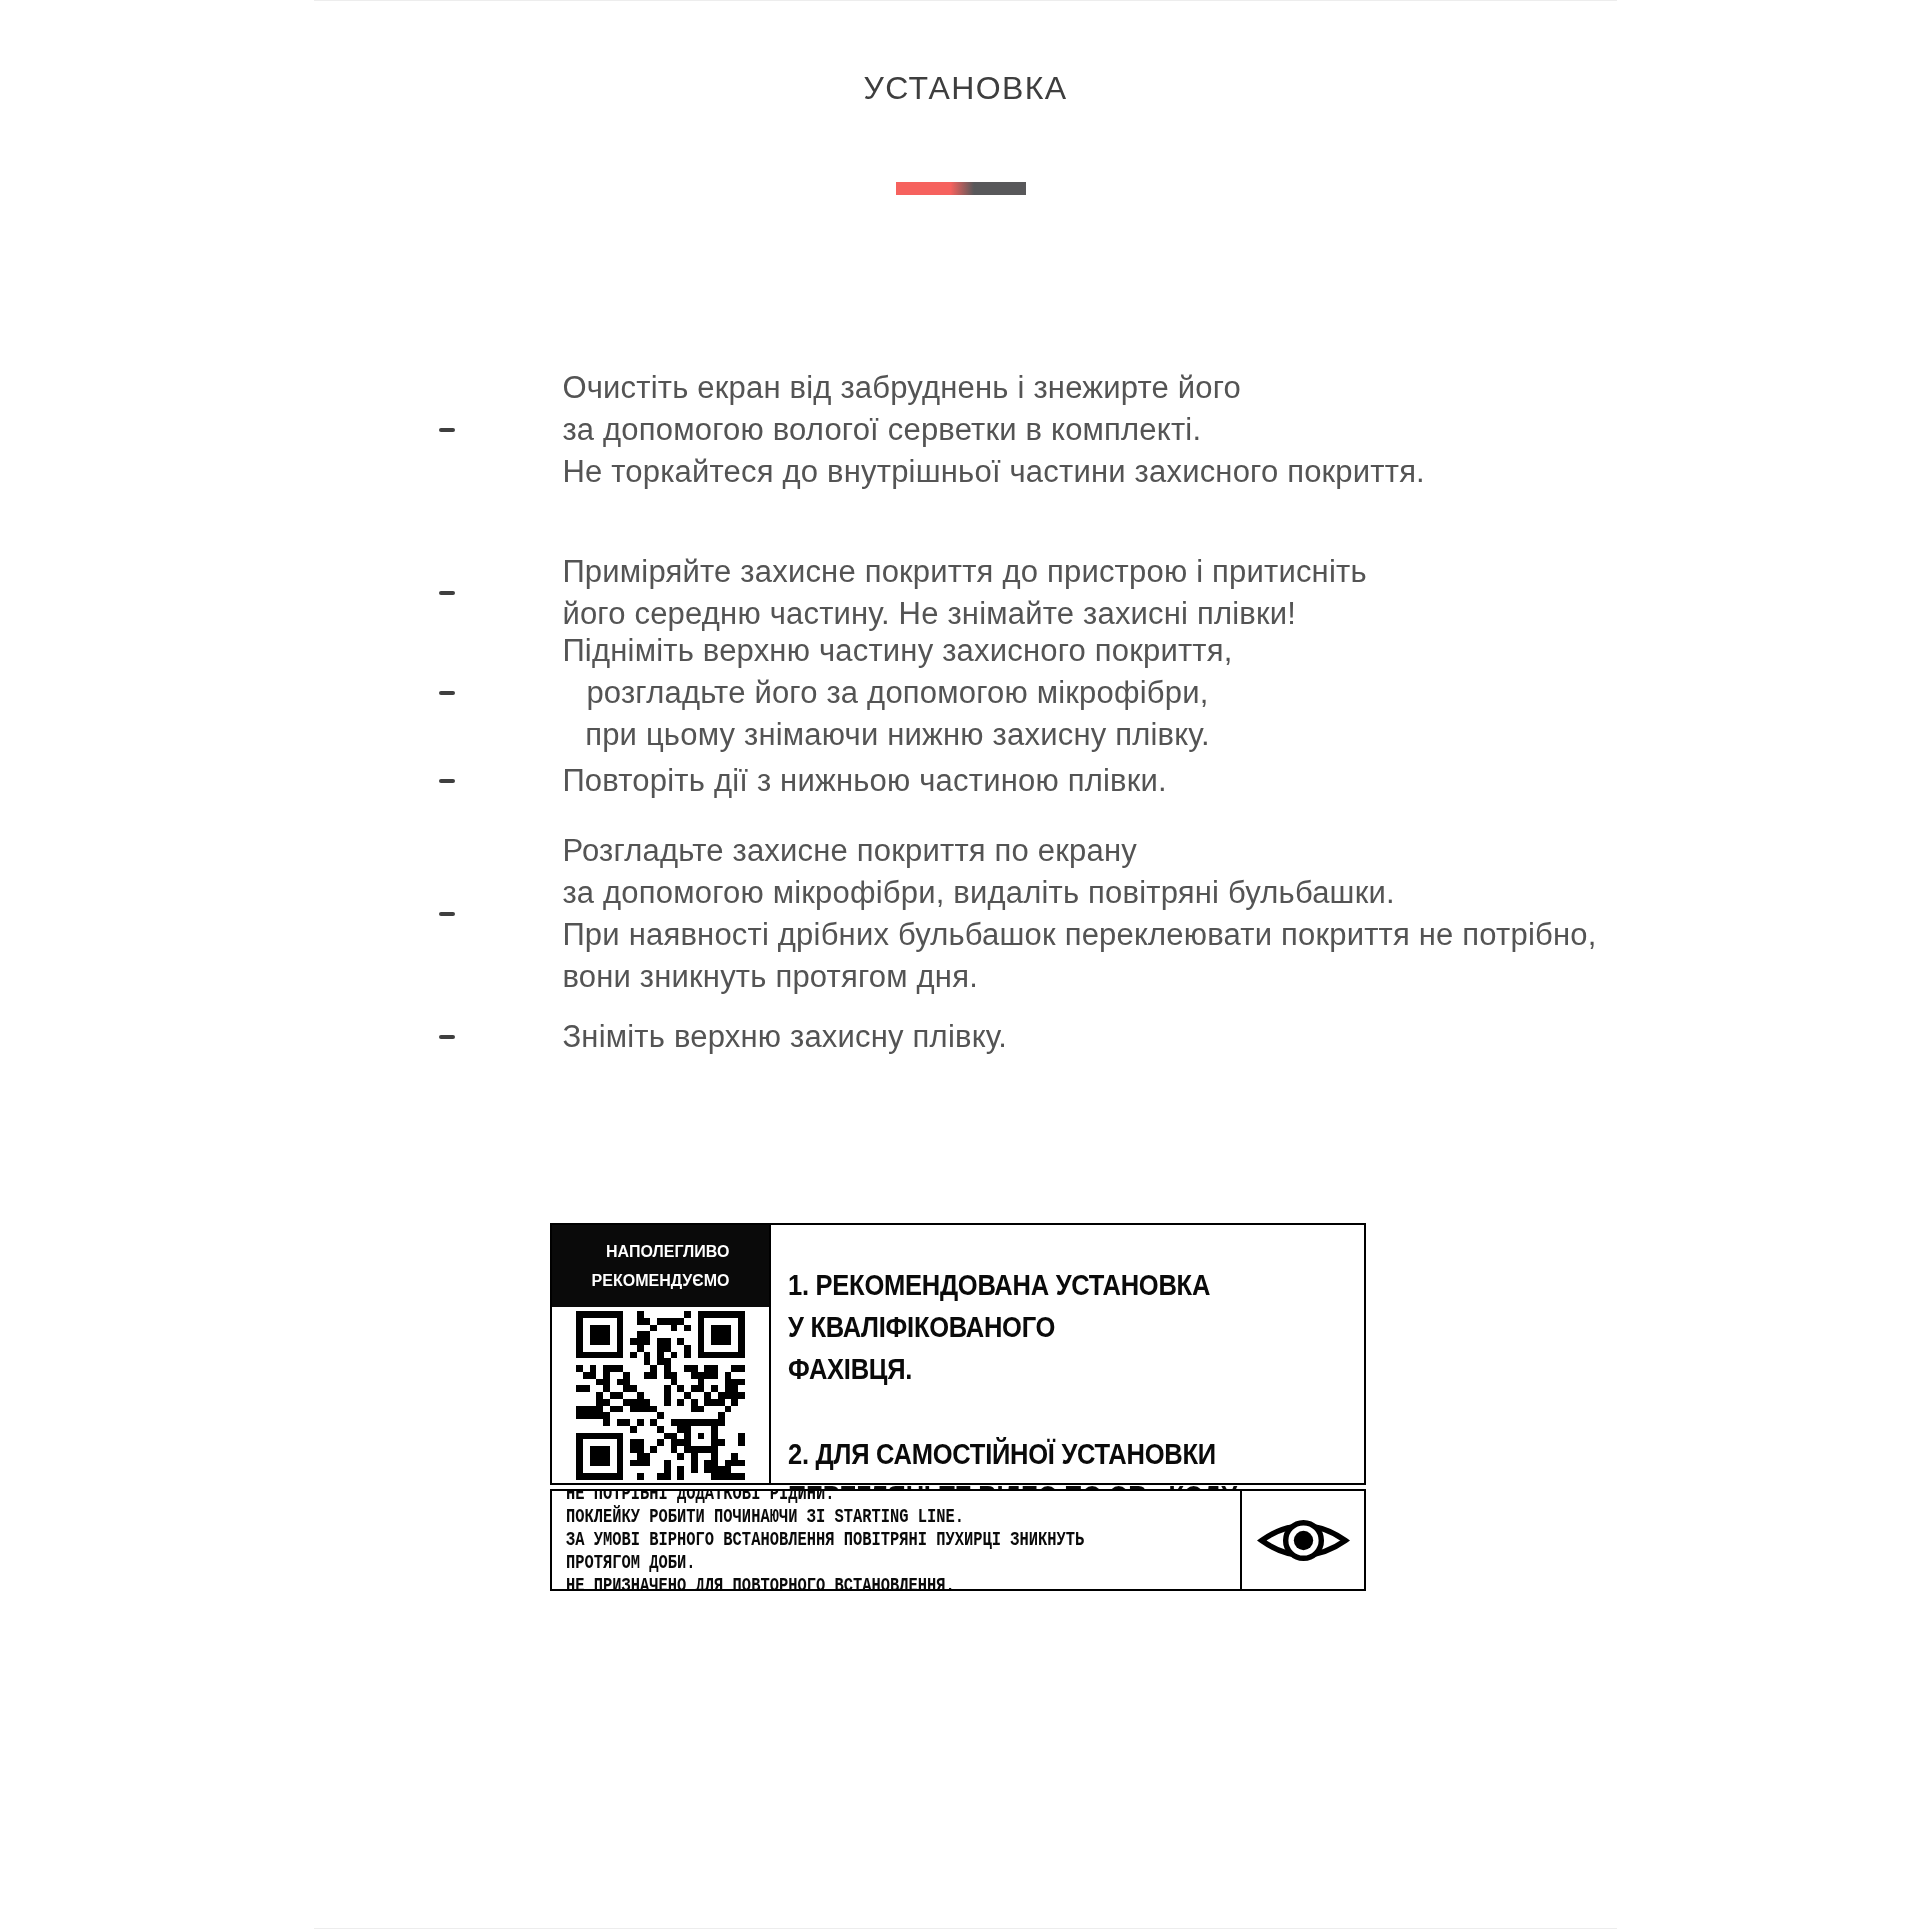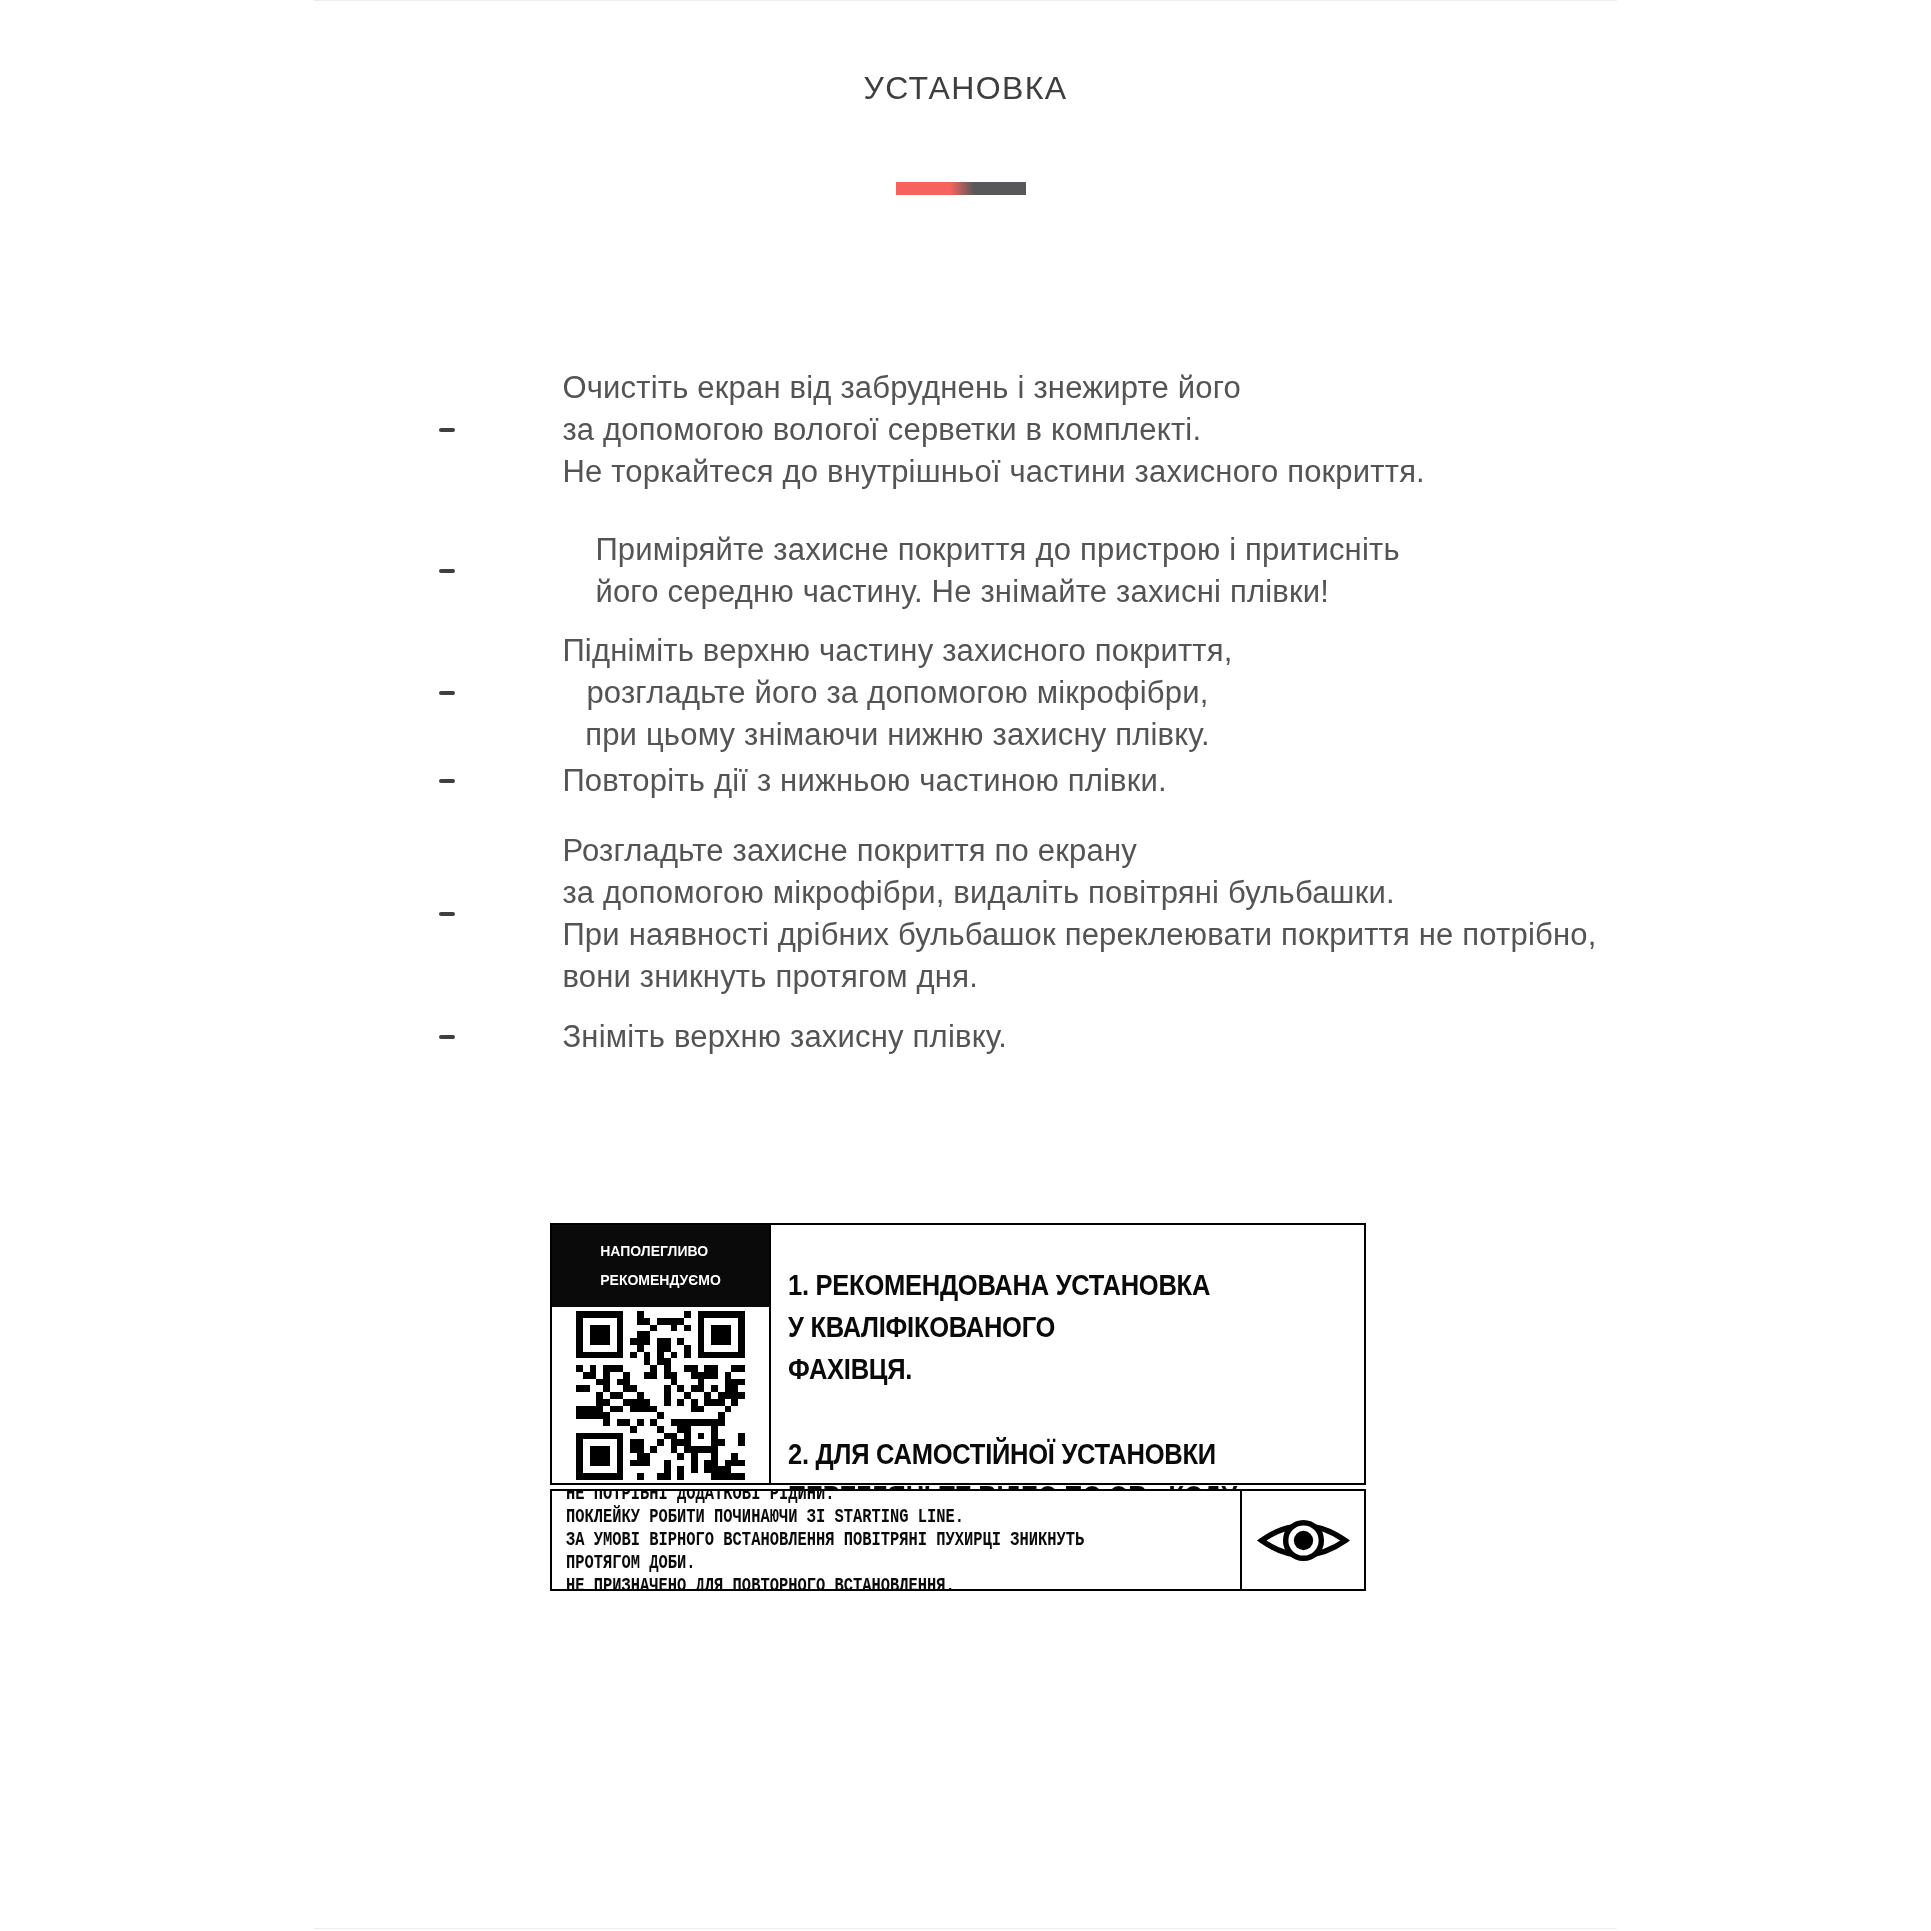--- a/index.html
+++ b/index.html
@@ -10,21 +10,21 @@
          font-size:32px;font-weight:400;color:#3e3e3e;letter-spacing:1.4px;margin:0;}
   .title-bar{position:absolute;top:182px;left:896px;width:130px;height:12.6px;
              background:linear-gradient(90deg,#f6625e 0%,#f6625e 42%,#58585a 60%,#58585a 100%);}
   .item{position:absolute;left:439px;display:flex;align-items:center;}
   .dash{flex:0 0 auto;width:16.4px;height:4.8px;border-radius:2.9px;background:#3f3f3f;margin-right:71px;}
   .itext{white-space:pre-line;font-size:31px;line-height:42px;color:#545454;letter-spacing:0.2px;margin-left:36px;}
   .recbox{position:absolute;left:550px;top:1223px;width:816px;height:262px;box-sizing:border-box;
           border:2.9px solid #000;display:flex;background:#fff;}
   .left-col{box-sizing:border-box;width:219px;border-right:2.9px solid #000;display:flex;flex-direction:column;}
   .rec-header{height:82px;background:#0a0a0a;color:#fff;display:flex;align-items:center;justify-content:center;
-              text-align:left;font-size:14px;font-weight:700;line-height:29px;white-space:pre-line;}
+              text-align:right;font-size:16px;font-weight:700;line-height:29px;white-space:pre-line;}
   .qr-wrap{flex:1;display:flex;align-items:center;justify-content:center;}
   .right-col{flex:1;box-sizing:border-box;padding:39px 0 0 17.4px;}
   .point{white-space:pre-line;font-size:29px;font-weight:700;line-height:42px;color:#0a0a0a;
          transform:scaleX(0.88);transform-origin:left top;letter-spacing:-0.3px;}
   .p2{margin-top:43px;}
   .notesbox{position:absolute;left:550px;top:1489px;width:816px;height:102px;box-sizing:border-box;
             border:2.9px solid #000;display:flex;background:#fff;}
   .notes-cell{flex:1;display:flex;align-items:center;padding-left:14px;box-sizing:border-box;overflow:hidden;font-family:Liberation Mono, monospace;}
   .notes{white-space:pre-line;font-size:19.3px;font-weight:700;line-height:23px;color:#0a0a0a;
          transform:scaleX(0.8);transform-origin:left center;}
@@ -40,21 +40,21 @@
 <h1 class="title">УСТАНОВКА</h1>
 <div class="title-bar" style="background: linear-gradient(90deg, rgb(246, 98, 94) 0%, rgb(246, 98, 94) 42%, rgb(88, 88, 90) 60%, rgb(88, 88, 90) 100%);"></div>
 
 <div>
   <div class="item" style="top:367px;">
     <span class="dash"></span>
     <div class="itext">Очистіть екран від забруднень і знежирте його
 за допомогою вологої серветки в комплекті.
 Не торкайтеся до внутрішньої частини захисного покриття.</div>
   </div>
-  <div class="item" style="top:529px;gap:33px;">
+  <div class="item" style="top:551px;">
     <span class="dash"></span>
     <div class="itext">Приміряйте захисне покриття до пристрою і притисніть
 його середню частину. Не знімайте захисні плівки!</div>
   </div>
   <div class="item" style="top:630px;text-align:center;">
     <span class="dash"></span>
     <div class="itext">Підніміть верхню частину захисного покриття,
 розгладьте його за допомогою мікрофібри,
 при цьому знімаючи нижню захисну плівку.</div>
   </div>

